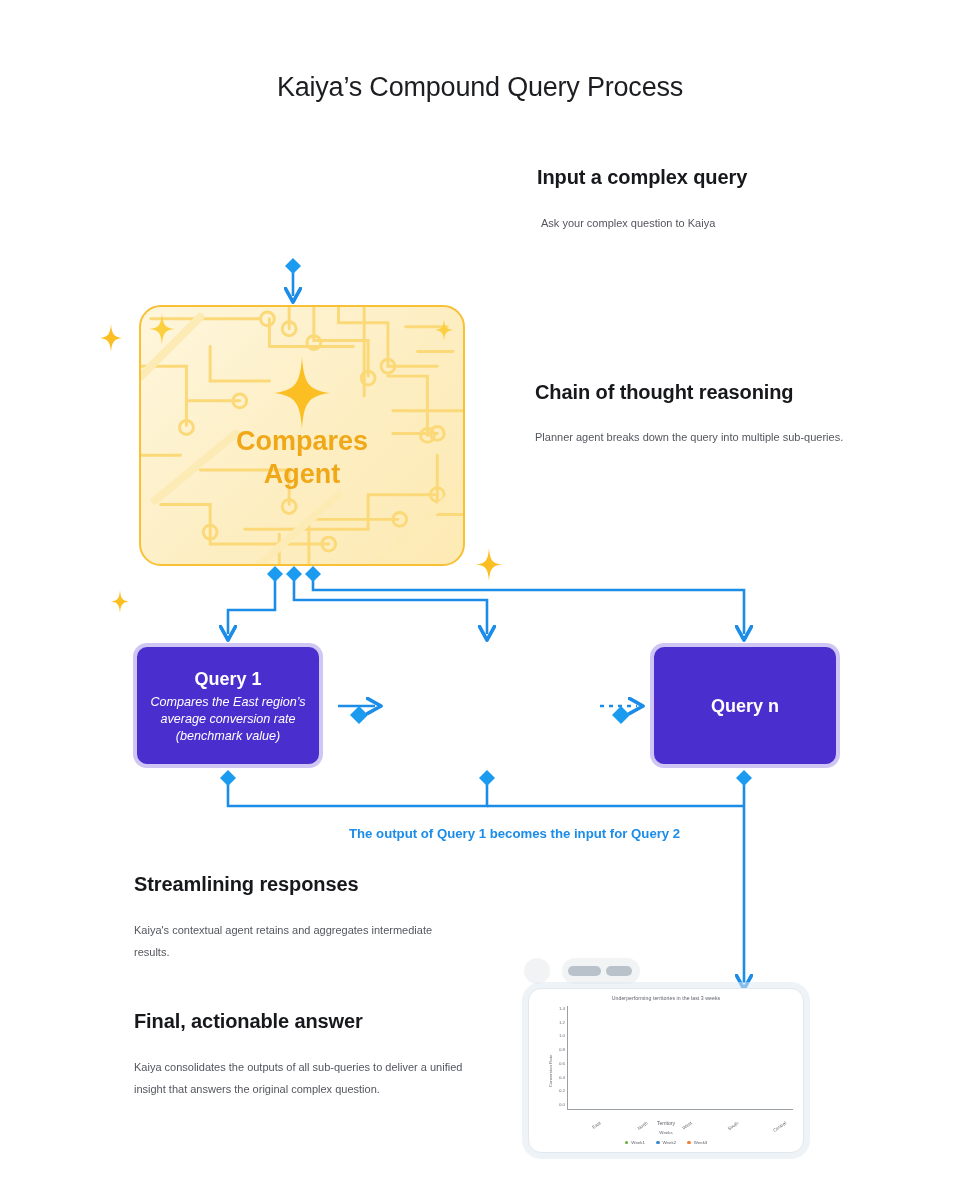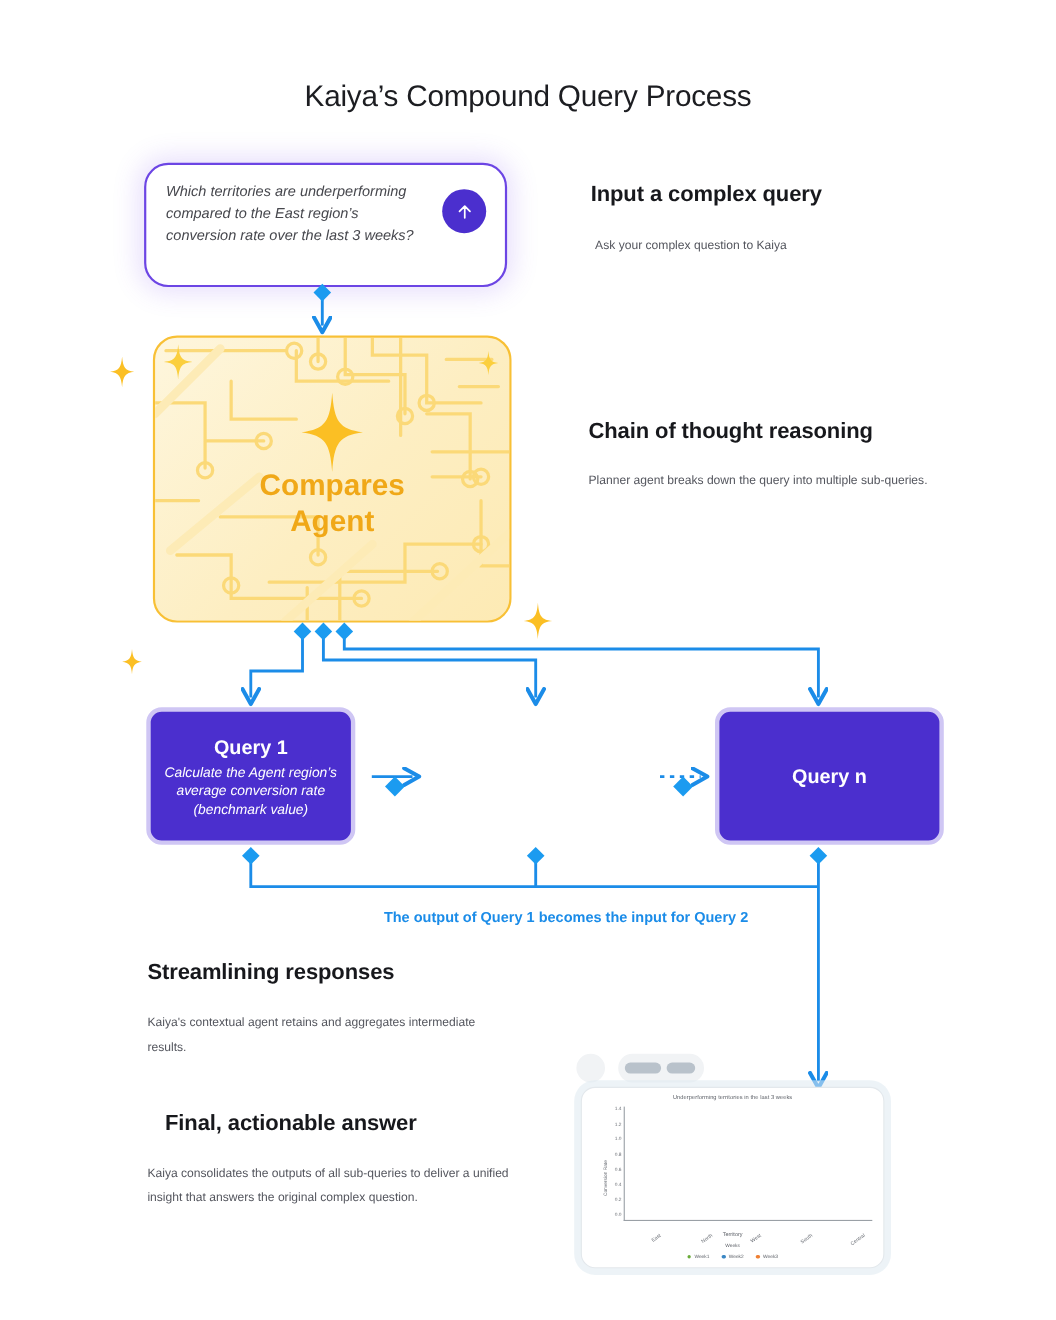--- a/index.html
+++ b/index.html
@@ -48,21 +48,21 @@
   .copy-p {
     position: absolute; font-size: 11px; line-height: 22px;
     color: #54565e;
   }
   .copy-h.h1 { left: 537px; top: 166px; }
   .copy-p.p1 { left: 541px; top: 212px; width: 330px; }
   .copy-h.h2 { left: 535px; top: 381px; }
   .copy-p.p2 { left: 535px; top: 426px; width: 330px; }
   .copy-h.h3 { left: 134px; top: 873px; }
   .copy-p.p3 { left: 134px; top: 919px; width: 320px; }
-  .copy-h.h4 { left: 150px; top: 1010px; }
+  .copy-h.h4 { left: 134px; top: 1010px; }
   .copy-p.p4 { left: 134px; top: 1056px; width: 330px; }
 
   
   .planner {
     position: absolute; left: 139px; top: 305px;
     width: 326px; height: 261px;
     border: 2.5px solid #f8c035; border-radius: 22px;
     background: linear-gradient(135deg,#fef6dd 0%,#fdeec2 55%,#fdeab4 100%);
     overflow: hidden;
   }
@@ -81,21 +81,21 @@
     background: #4b2fce;
     border: 4px solid #cfc6f4;
     color: #ffffff; text-align: center;
     display: flex; flex-direction: column; align-items: center;
     justify-content: center; padding: 0 10px;
   }
   .qbox .qt { font-size: 18px; font-weight: 600; line-height: 24px; }
   .qbox .qd { font-size: 12.6px; font-style: italic; line-height: 17px; margin-top: 3px; }
   #q1 { left: 133px; top: 643px; width: 190px; height: 125px; }
   #q2 { left: 390px; top: 643px; width: 194px; height: 125px; }
-  #qn { left: 650px; top: 643px; width: 208px; height: 125px; }
+  #qn { left: 650px; top: 643px; width: 190px; height: 125px; }
 
   
   .wires { position: absolute; inset: 0; pointer-events: none; }
   .loop-label {
     position: absolute; left: 349px; top: 826px;
     font-size: 13.2px; font-weight: 700; color: #1b8ce8;
     white-space: nowrap;
   }
 
   
@@ -167,28 +167,20 @@
              font-size: 4.4px; color: #5b5f66; }
   .lg-dot { width: 3.6px; height: 3.6px; border-radius: 50%; }
 </style>
 </head>
 <body>
 
 <div id="stage">
 
   <div class="page-title">Kaiya’s Compound Query Process</div>
 
-  <div class="query-card">
-    <div class="query-text">Which territories are underperforming compared to the East region’s conversion rate over the last 3 weeks?</div>
-    <button class="send-btn">
-      <svg width="19" height="19" viewBox="0 0 24 24">
-        <path d="M12 19V6M12 5.5l-6 6M12 5.5l6 6" stroke="#ffffff" stroke-width="2" fill="none" stroke-linecap="round" stroke-linejoin="round"></path>
-      </svg>
-    </button>
-  </div>
 
   <div class="copy-h h1">Input a complex query</div>
   <div class="copy-p p1">Ask your complex question to Kaiya</div>
 
   <div class="copy-h h2">Chain of thought reasoning</div>
   <div class="copy-p p2">Planner agent breaks down the query into multiple sub-queries.</div>
 
   <div class="copy-h h3">Streamlining responses</div>
   <div class="copy-p p3">Kaiya's contextual agent retains and aggregates intermediate results.</div>
 
@@ -257,21 +249,21 @@
   </svg>
   <svg class="sp" style="left:111px;top:590px" width="18" height="23" viewBox="0 0 18 23">
     <path d="M9 0 C9.7 8 11 10.5 18 11.5 C11 12.5 9.7 15 9 23 C8.3 15 7 12.5 0 11.5 C7 10.5 8.3 8 9 0Z" fill="#fbbf24"></path>
   </svg>
   <svg class="sp" style="left:476px;top:548px" width="26" height="33" viewBox="0 0 26 33">
     <path d="M13 0 C14 12 16 15.5 26 16.5 C16 17.5 14 21 13 33 C12 21 10 17.5 0 16.5 C10 15.5 12 12 13 0Z" fill="#fbbf24"></path>
   </svg>
 
   <div class="qbox" id="q1">
     <div class="qt">Query 1</div>
-    <div class="qd">Calculate the Agent region’s average conversion rate (benchmark value)</div>
+    <div class="qd">Compares the East region’s average conversion rate (benchmark value)</div>
   </div>
   <div class="qbox" id="qn">
     <div class="qt">Query n</div>
   </div>
 
   <svg class="wires" viewBox="0 0 960 1200">
     <defs>
       <marker id="ah" viewBox="0 0 12 12" refX="6" refY="6" markerWidth="7" markerHeight="7" orient="auto">
         <path d="M1 1 L10 6 L1 11" fill="none" stroke="#1b8ce8" stroke-width="2.4" stroke-linecap="round" stroke-linejoin="round"></path>
       </marker>

